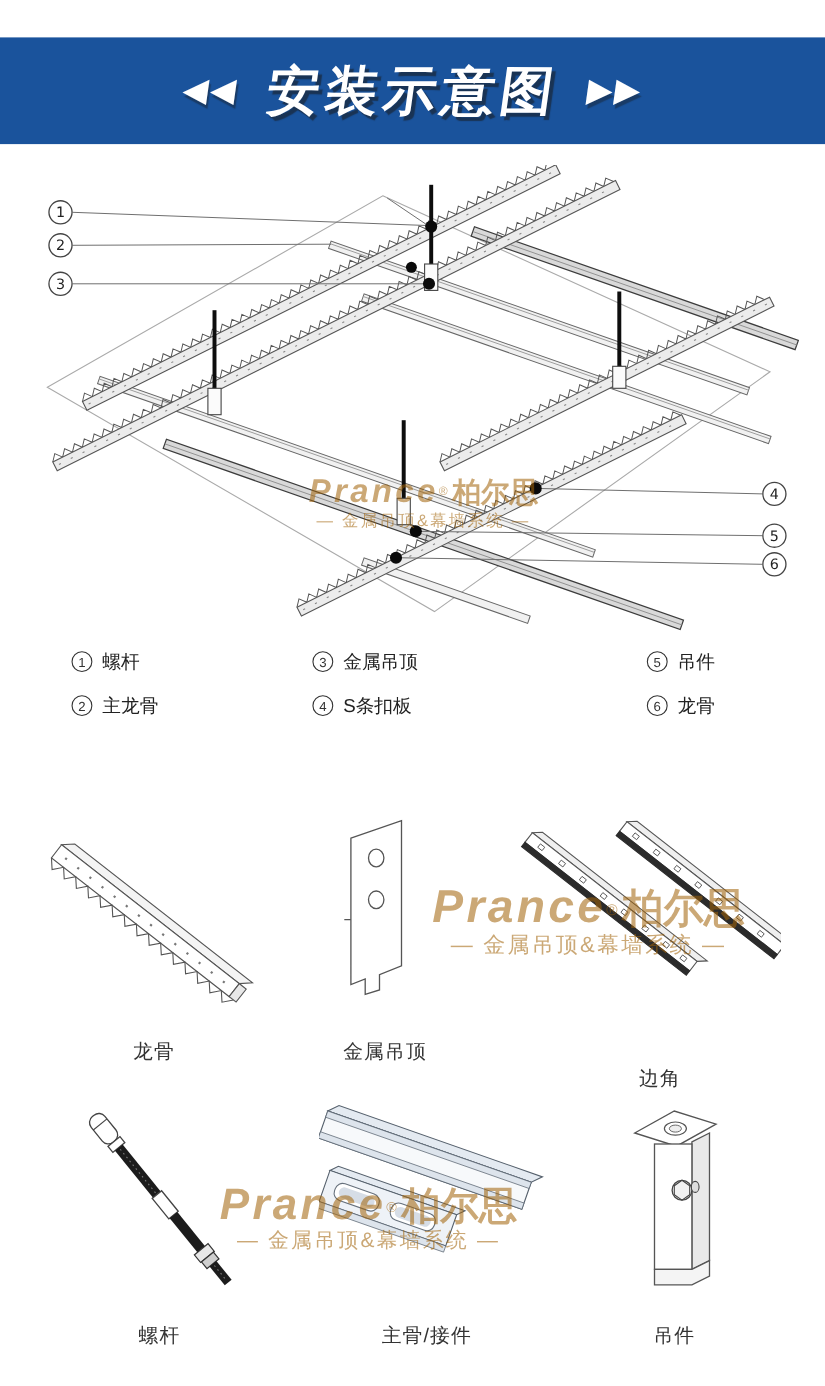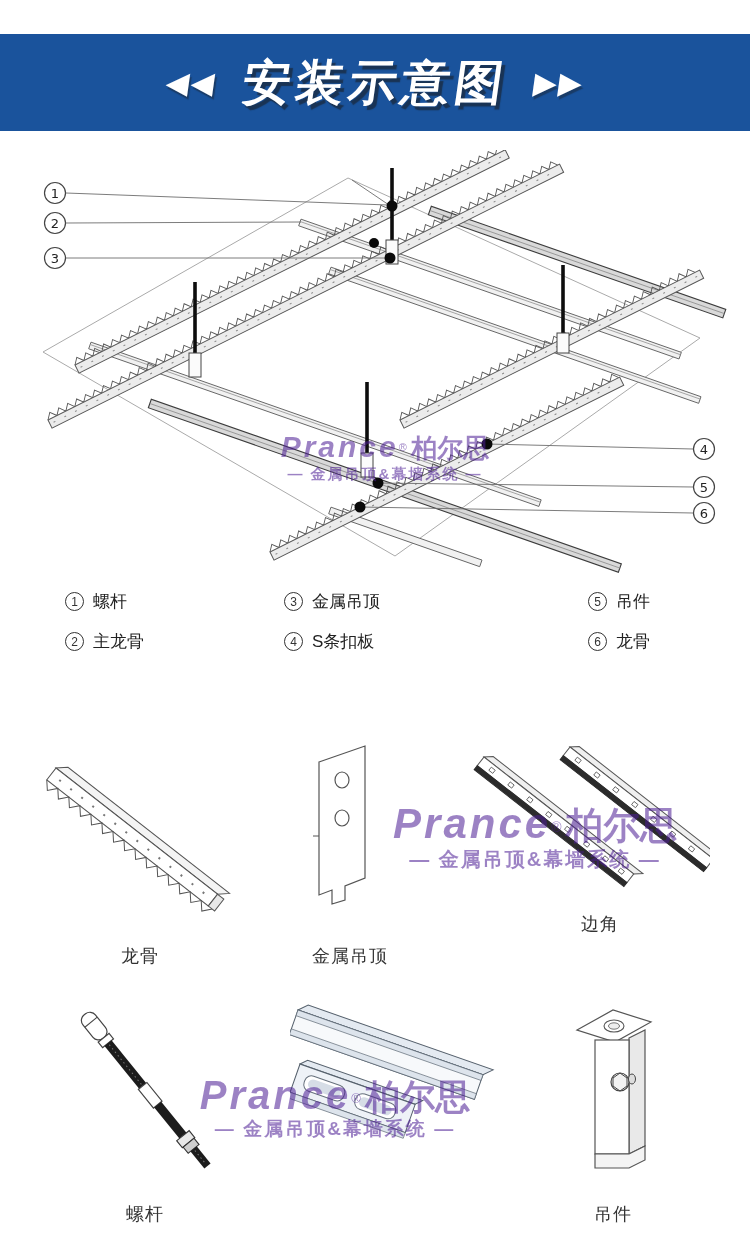--- a/index.html
+++ b/index.html
@@ -13,24 +13,24 @@
   .banner-arrows{color:#fff;font-size:30px;letter-spacing:2px;transform:skewX(-8deg);
       text-shadow:2px 3px 1px rgba(25,25,25,.4);}
   
   .legend-item{display:flex;align-items:center;gap:9px;color:#222;font-size:17px;}
   .legend-num{display:inline-flex;align-items:center;justify-content:center;
       width:19px;height:19px;border:1.4px solid #333;border-radius:50%;
       font-size:12px;color:#333;box-sizing:border-box;background:#fff;}
   
   .comp-label{color:#333;font-size:18px;text-align:center;letter-spacing:1px;}
   
-  .wm{text-align:center;pointer-events:none;color:#4c1d95;opacity:.55;line-height:1.15;white-space:nowrap;}
+  .wm{text-align:center;pointer-events:none;color:#a16207;opacity:.55;line-height:1.15;white-space:nowrap;}
   .wm .wm-brand{font-weight:bold;font-style:italic;letter-spacing:3px;}
   .wm .wm-cn{font-weight:bold;}
-  .wm .wm-tag{font-weight:bold;letter-spacing:2px;}
+  .wm .wm-tag{font-weight:normal;letter-spacing:2px;}
   svg{display:block;}
 </style>
 </head>
 <body>
 
 <div class="page">
 
   <div class="abs banner" style="background:#1a539c;">
     <span class="banner-arrows">◀◀</span>
     <span class="banner-title">安装示意图</span>
@@ -233,21 +233,21 @@
   </svg>
 
   <div class="abs wm" style="left:330px;top:800px;width:410px;">
     <div><span class="wm-brand" style="font-size:42px;">Prance</span><sup style="font-size:14px;">®</sup>
          <span class="wm-cn" style="font-size:37px;">柏尔思</span></div>
     <div class="wm-tag" style="font-size:20px;">— 金属吊顶&amp;幕墙系统 —</div>
   </div>
 
   <div class="abs comp-label" style="left:40px;top:944px;width:200px;">龙骨</div>
   <div class="abs comp-label" style="left:280px;top:944px;width:140px;">金属吊顶</div>
-  <div class="abs comp-label" style="left:530px;top:912px;width:140px;">边角</div>
+  <div class="abs comp-label" style="left:530px;top:968px;width:140px;">边角</div>
 
   <svg class="abs" style="left:60px;top:1000px;" width="180" height="200" viewBox="0 0 180 200">
     <g transform="translate(26,16) rotate(51)">
       <rect x="-2" y="-8" width="30" height="16" rx="7" fill="#fff" stroke="#444" stroke-width="1.2"></rect>
       <line x1="8" y1="-8" x2="8" y2="8" stroke="#444" stroke-width="1"></line>
       <rect x="28" y="-7" width="7" height="14" fill="#fff" stroke="#444" stroke-width="1.2"></rect>
       <rect x="35" y="-4.5" width="55" height="9" fill="#1c1c1c"></rect>
       <line x1="37" y1="0" x2="88" y2="0" stroke="#777" stroke-width="1" stroke-dasharray="1.5 3"></line>
       <rect x="90" y="-5.5" width="24" height="11" fill="#fff" stroke="#444" stroke-width="1.2"></rect>
       <rect x="114" y="-4.5" width="40" height="9" fill="#1c1c1c"></rect>
@@ -288,15 +288,16 @@
     <polygon points="30,154 64,154 80,146 80,160 64,168 30,168" fill="#f4f4f4" stroke="#555" stroke-width="1.2"></polygon>
   </svg>
 
   <div class="abs wm" style="left:140px;top:1072px;width:390px;">
     <div><span class="wm-brand" style="font-size:40px;">Prance</span><sup style="font-size:13px;">®</sup>
          <span class="wm-cn" style="font-size:35px;">柏尔思</span></div>
     <div class="wm-tag" style="font-size:19px;">— 金属吊顶&amp;幕墙系统 —</div>
   </div>
 
   <div class="abs comp-label" style="left:75px;top:1202px;width:140px;">螺杆</div>
+  <div class="abs comp-label" style="left:308px;top:1202px;width:160px;">主骨/接件</div>
   <div class="abs comp-label" style="left:543px;top:1202px;width:140px;">吊件</div>
 
 </div>
 
 </body></html>

